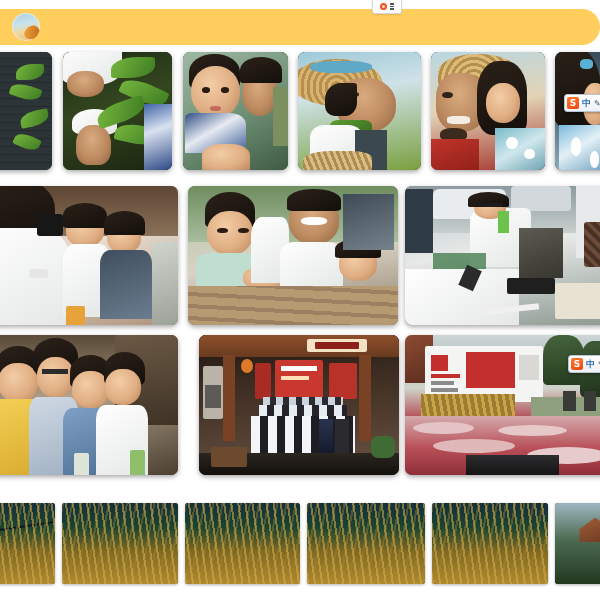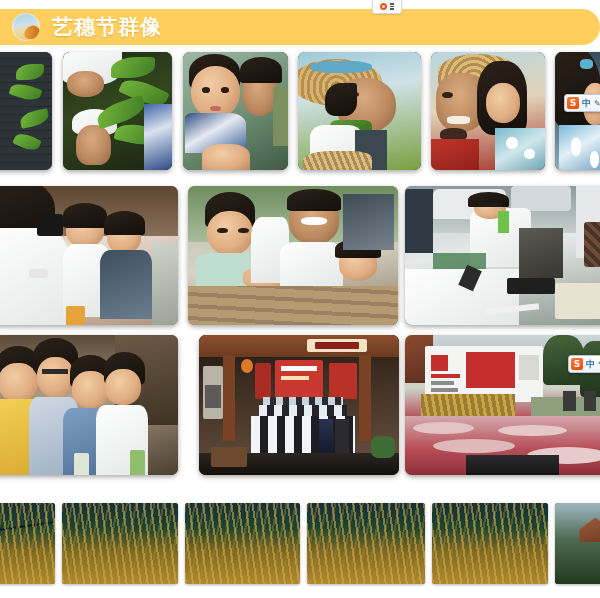--- a/index.html
+++ b/index.html
@@ -384,21 +384,20 @@
   </div>
   <div class="ph sq" style="left:555px;top:503px;width:61px;height:81px;">
     <div class="scene s-corn-house">
       <span class="house"></span>
     </div>
   </div>
 </div>
 
 <div class="banner">
   <div class="banner-icon"></div>
-  <div class="banner-title">艺穗节群像</div>
 </div>
 
 <div class="ime" style="left:564px;top:94px;width:44px;">
   <span class="ime-logo">S</span>
   <span class="ime-cn">中</span>
   <span class="ime-mini">✎</span>
 
 </div>
 
 <div class="ime" style="left:568px;top:355px;width:44px;">

